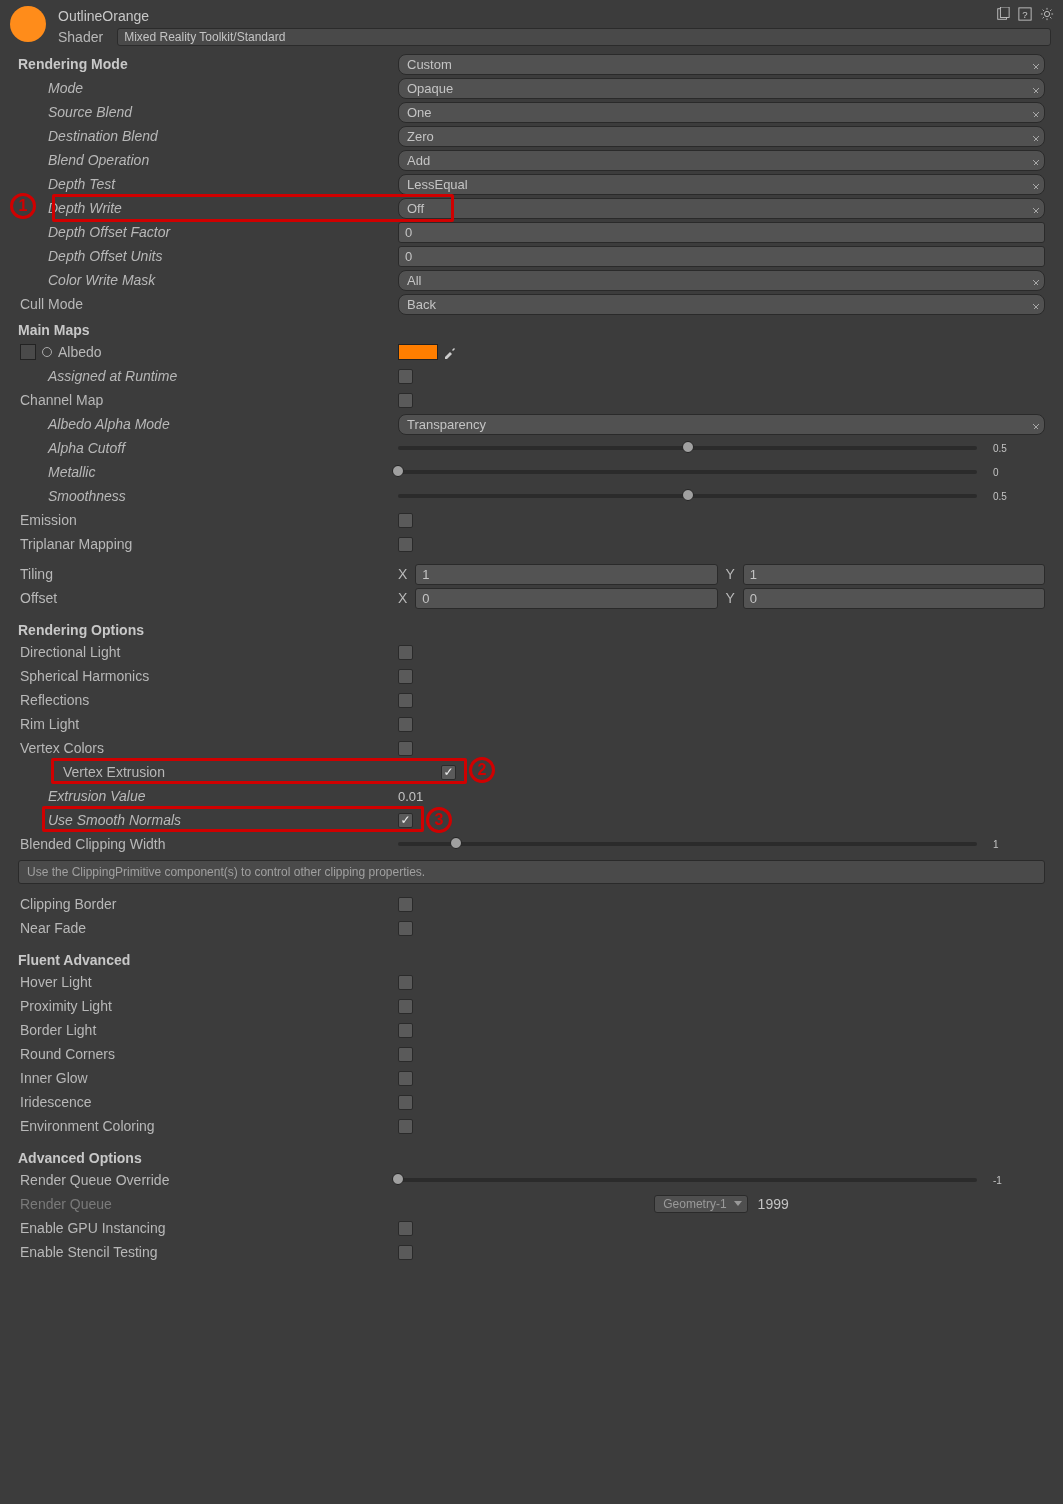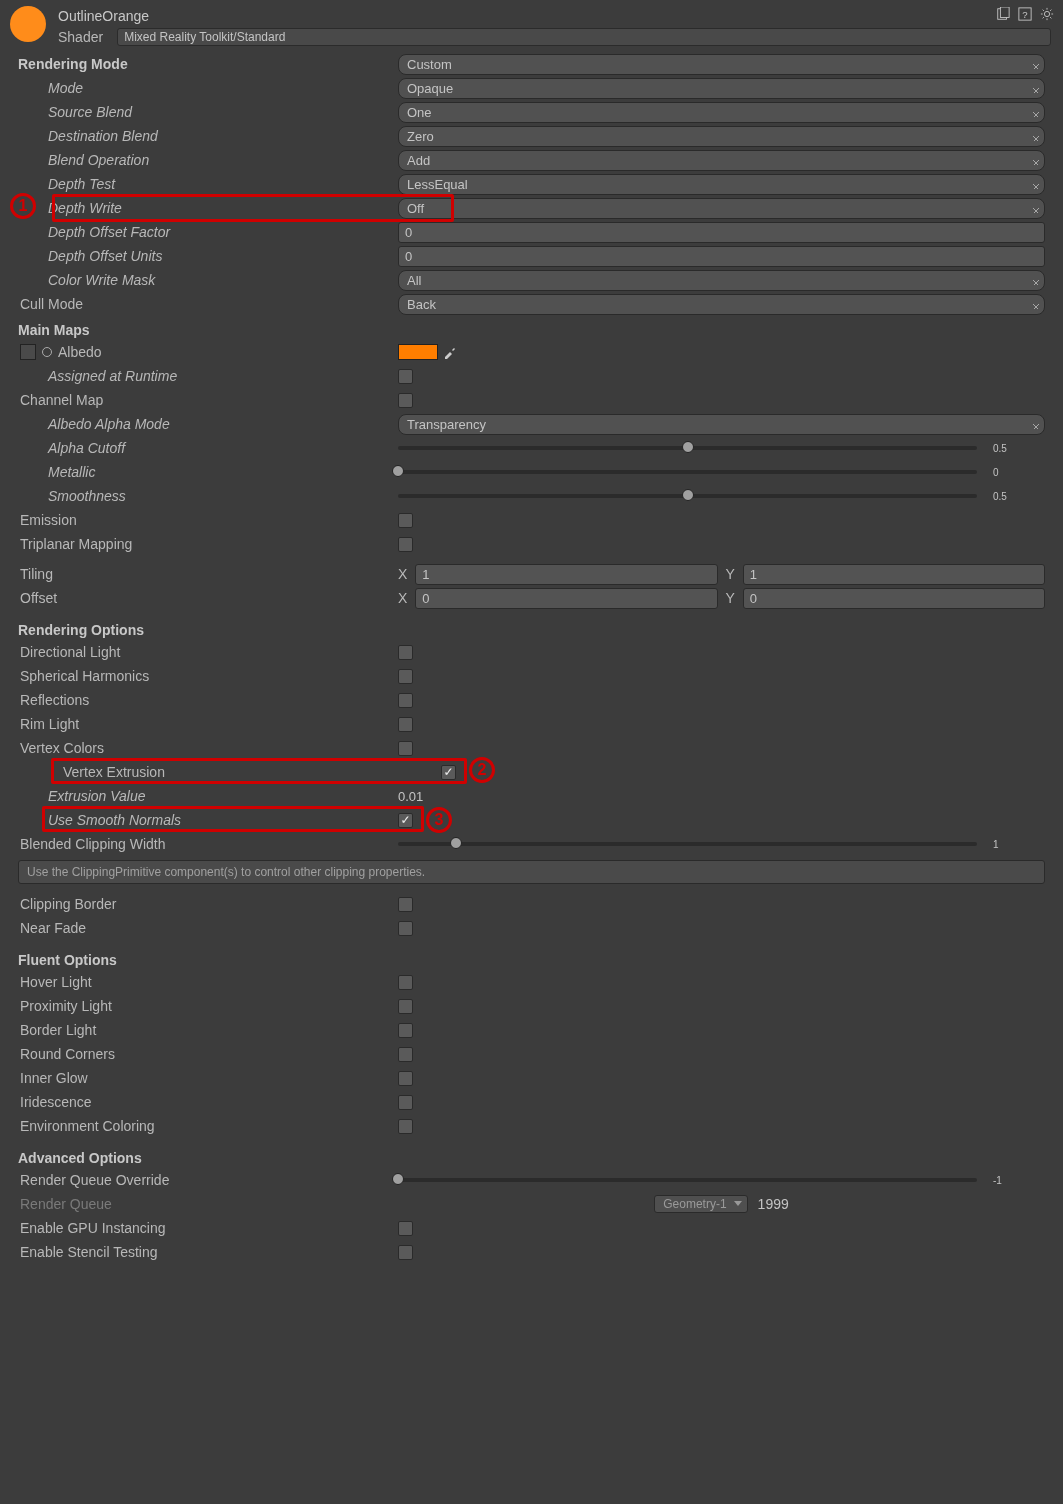--- a/index.html
+++ b/index.html
@@ -526,21 +526,21 @@
       </div>
     </div>
   <div class="row">
       <div class="label" data-name="near-fade-label">Near Fade</div>
       <div class="value">
         <span class="cb" data-name="near-fade-checkbox"></span>
       </div>
     </div>
 
   <div class="spacer"></div>
-  <div class="section-title" data-name="fluent-options-header">Fluent Options</div>
+  <div class="section-title" data-name="fluent-options-header">Fluent Advanced</div>
   <div class="row">
       <div class="label" data-name="hover-light-label">Hover Light</div>
       <div class="value">
         <span class="cb" data-name="hover-light-checkbox"></span>
       </div>
     </div>
   <div class="row">
       <div class="label" data-name="proximity-light-label">Proximity Light</div>
       <div class="value">
         <span class="cb" data-name="proximity-light-checkbox"></span>

